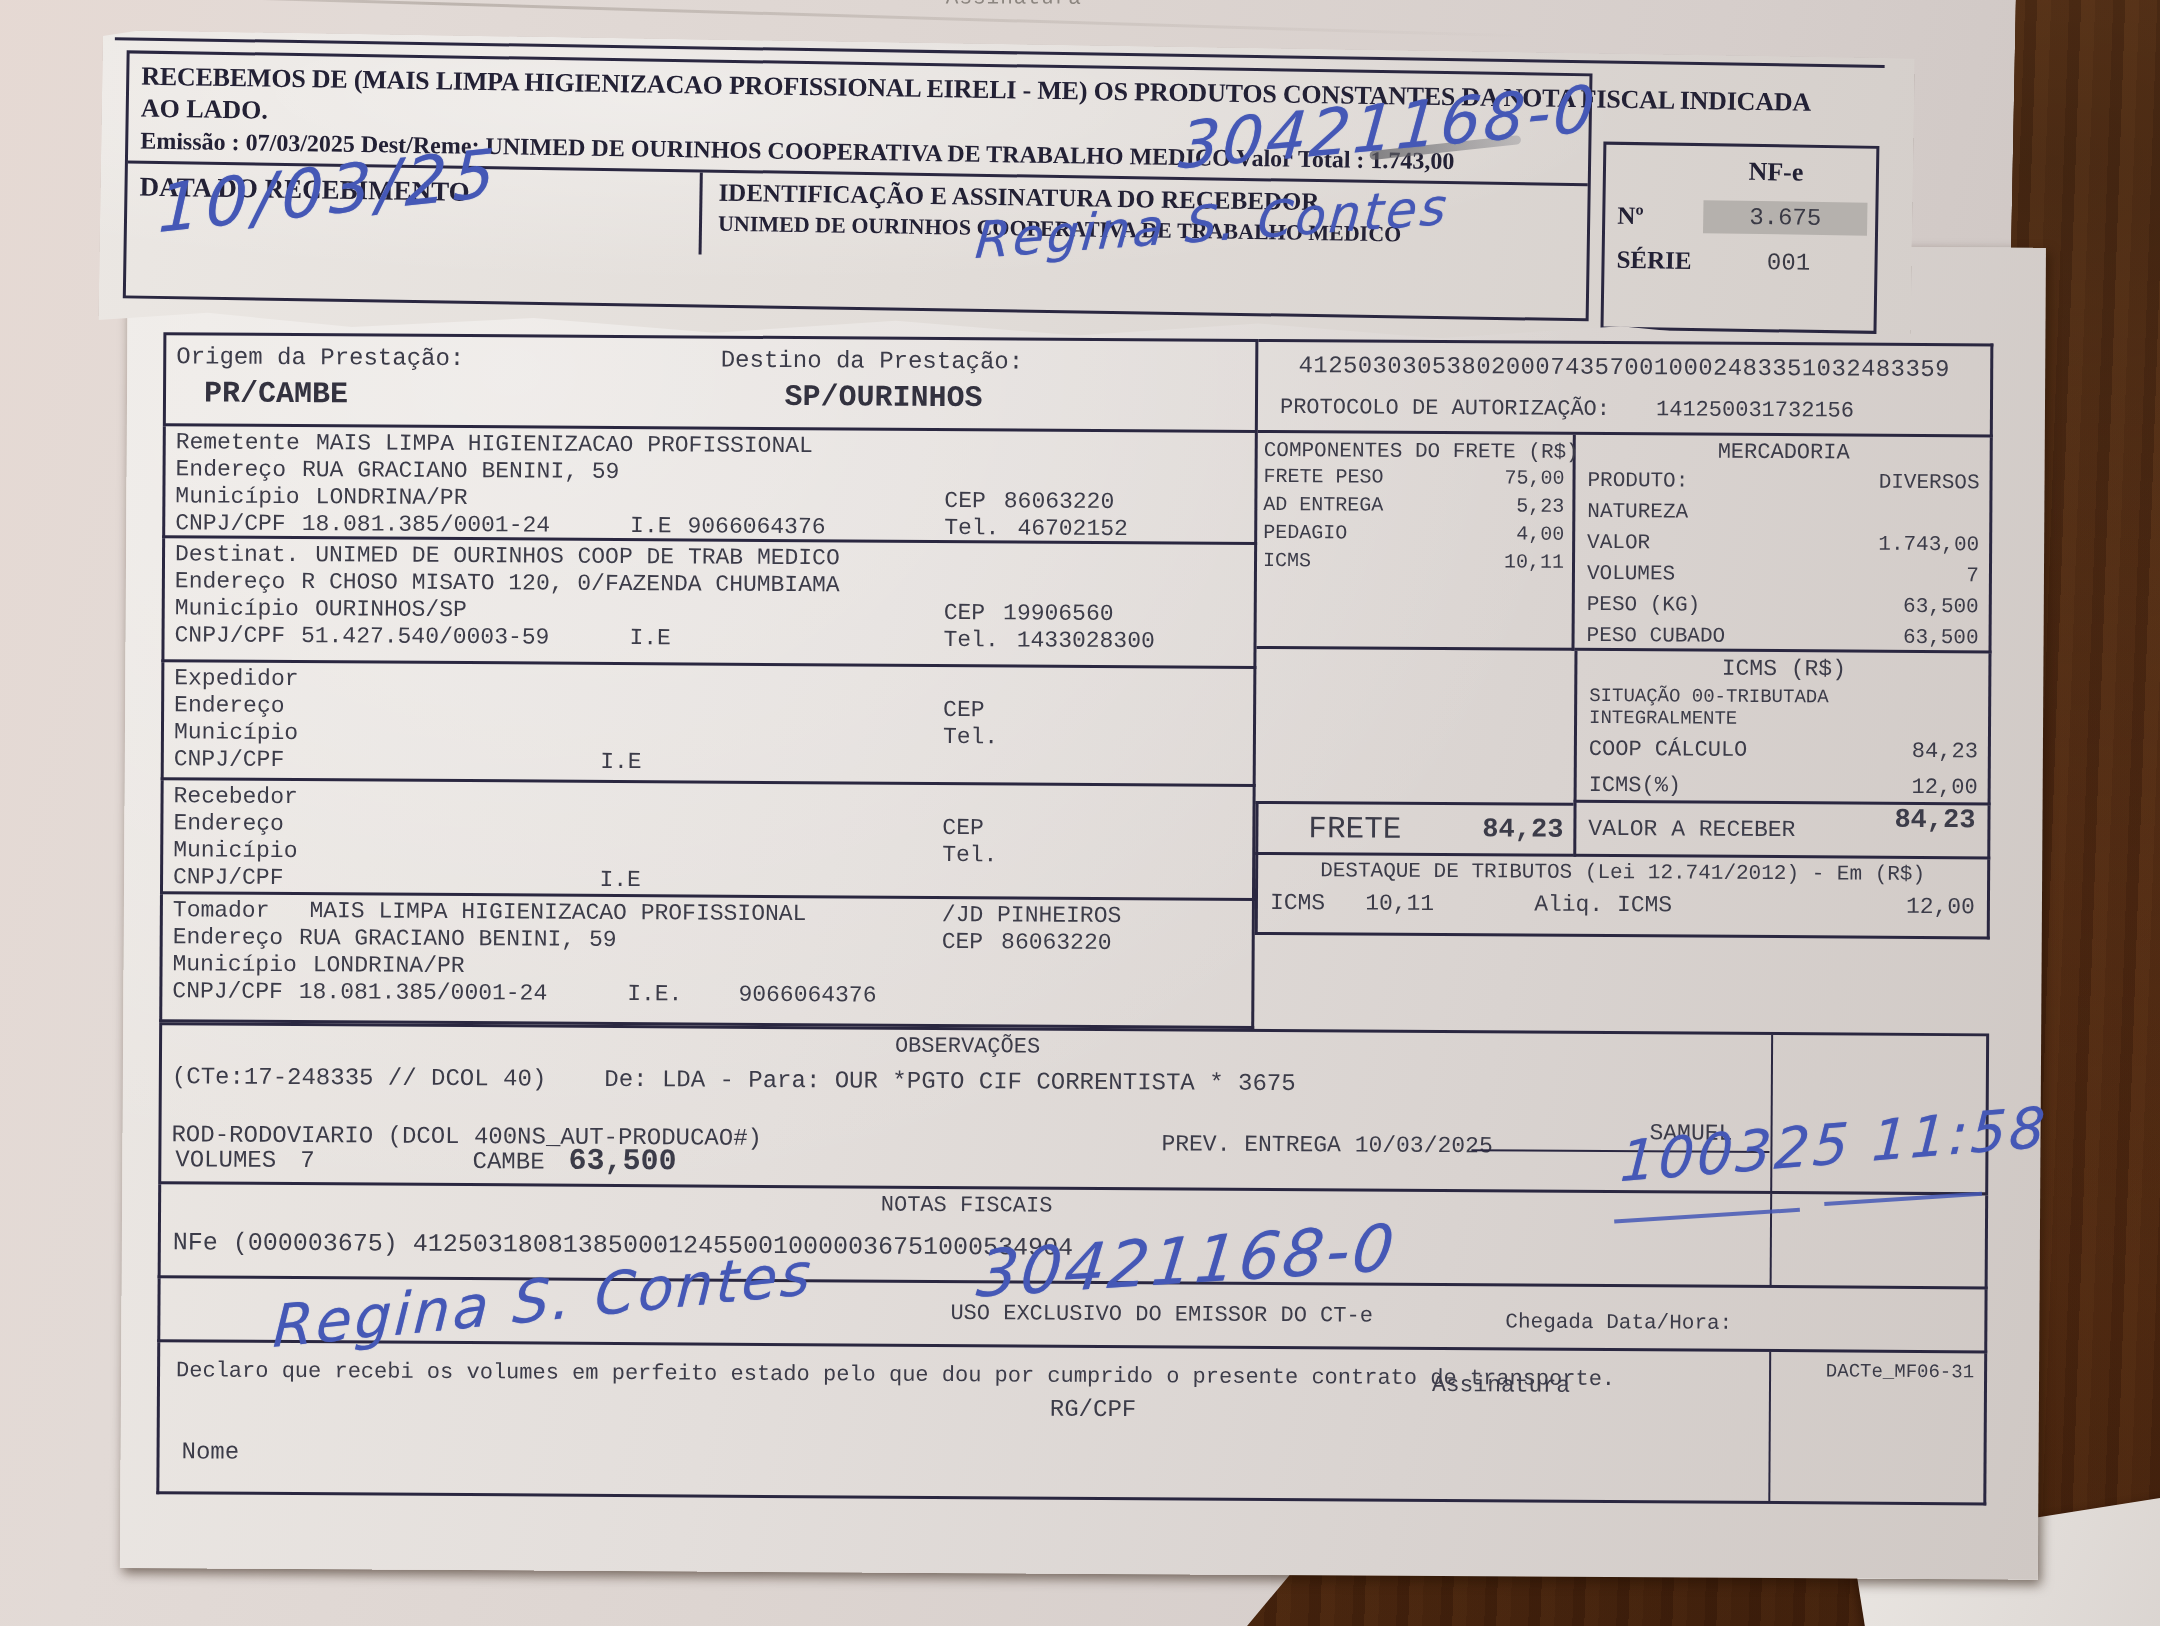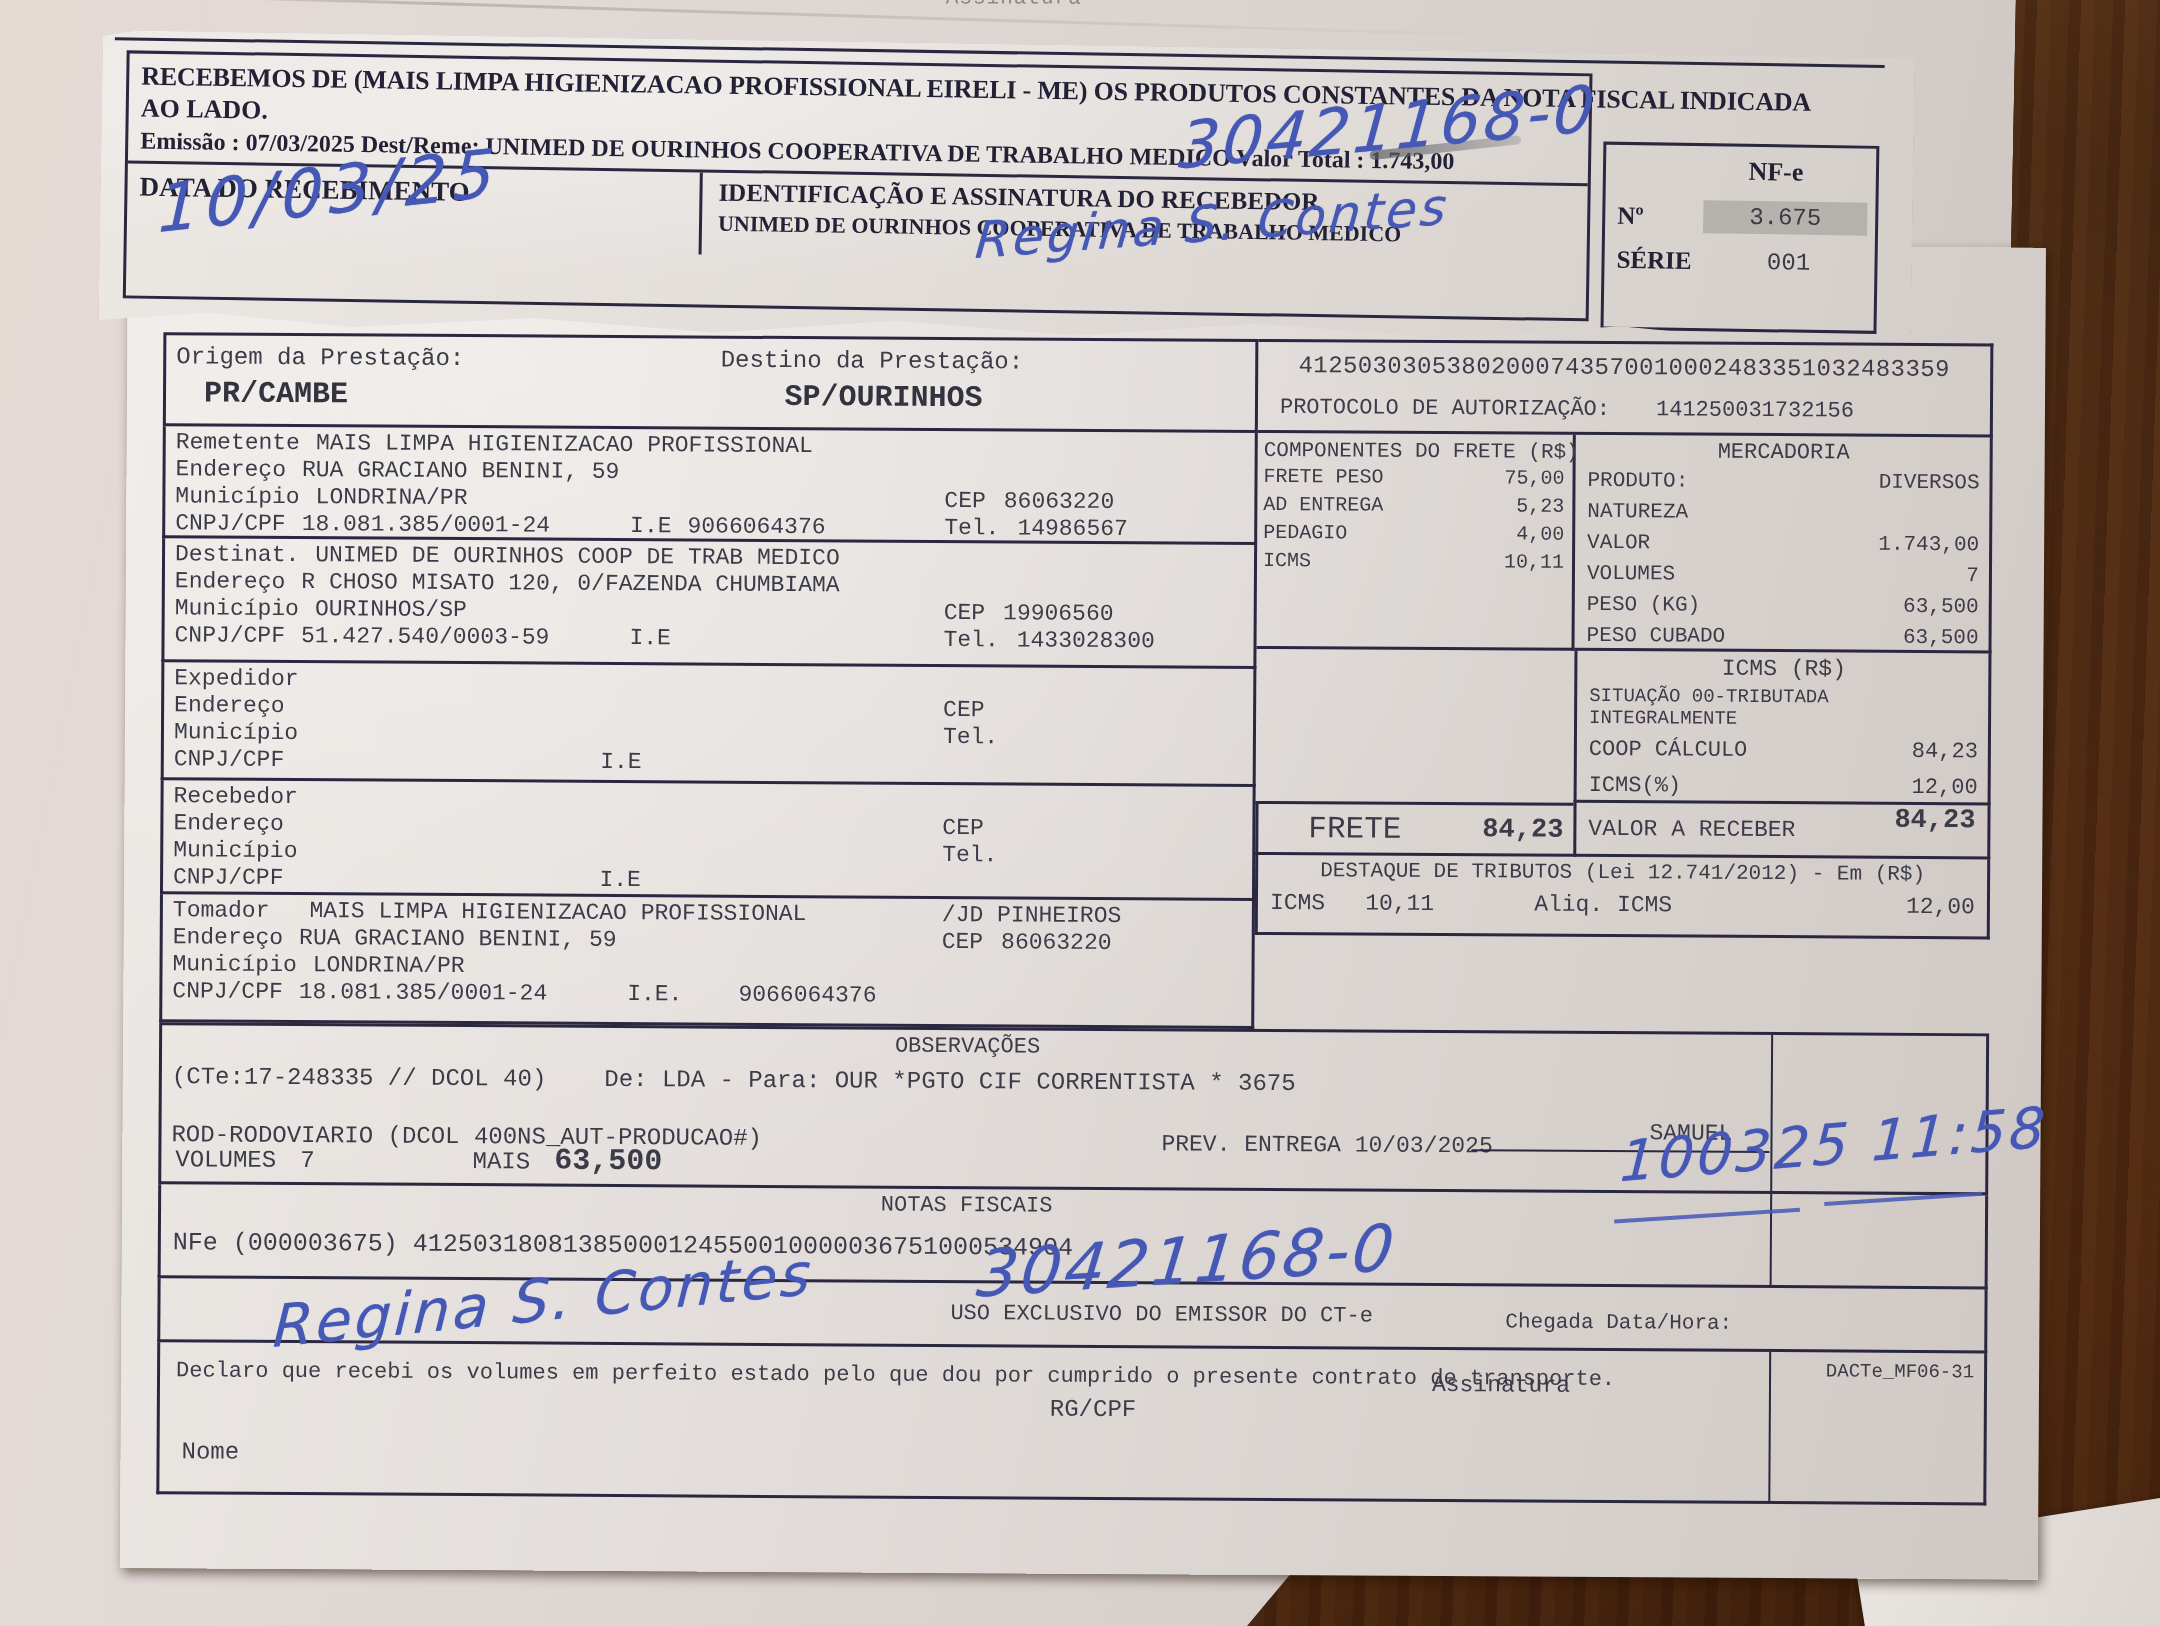--- a/index.html
+++ b/index.html
@@ -246,21 +246,21 @@
             </div>
             <div class="pline">
               <span>CNPJ/CPF</span>
               <span>18.081.385/0001-24</span>
               <span class="iegroup">
                 <span>I.E</span>
                 <span>9066064376</span>
               </span>
               <span class="rgroup">
                 <span>Tel.</span>
-                <span>14986567</span>
+                <span>46702152</span>
               </span>
             </div>
           </div>
 
           <div class="party p-dest">
             <div class="pline">
               <span>Destinat.</span>
               <span>UNIMED DE OURINHOS COOP DE TRAB MEDICO</span>
             </div>
             <div class="pline">
@@ -457,21 +457,21 @@
       <div class="box obs-box">
         <div class="sec-title">OBSERVAÇÕES</div>
         <div class="obs-l1">
           <span>(CTe:17-248335 // DCOL 40)</span><span class="gap"></span><span>De: LDA - Para: OUR *PGTO CIF CORRENTISTA * 3675</span>
         </div>
         <div class="obs-l2">ROD-RODOVIARIO (DCOL 400NS_AUT-PRODUCAO#)</div>
         <div class="obs-vol">
           <span>VOLUMES</span>
           <span>7</span>
           <span class="sp"></span>
-          <span>MAIS</span>
+          <span>CAMBE</span>
           <span class="big">63,500</span>
         </div>
         <div class="obs-prev">PREV. ENTREGA 10/03/2025</div>
         <div class="obs-samuel">SAMUEL</div>
         <div class="obs-sam-line"></div>
         <div class="vdiv"></div>
       </div>
 
       <div class="box nf-box">
         <div class="sec-title">NOTAS FISCAIS</div>

